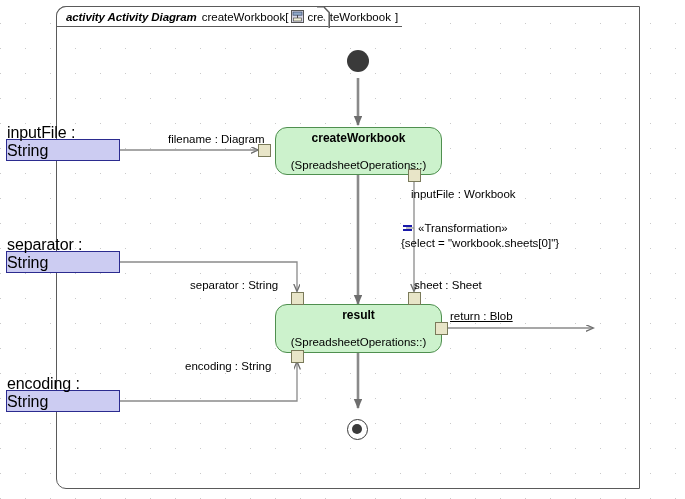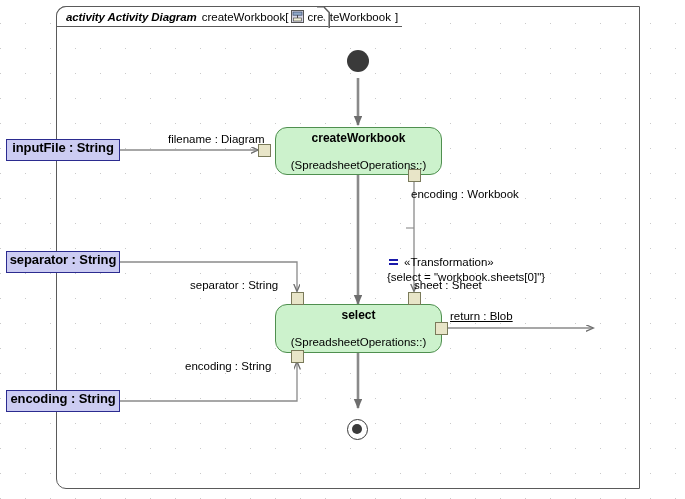--- a/index.html
+++ b/index.html
@@ -106,24 +106,24 @@
     margin-top: 13px;
   }
 
   
   .param {
     position: absolute;
     box-sizing: border-box;
     background: #ccccf2;
     border: 1.2px solid #2b2b8f;
     color: #000;
-    font-weight: bold;
-    font-size: 13px;
+    font-weight: normal;
+    font-size: 16px;
     display: flex;
-    align-items: flex-start;
+    align-items: flex-end;
     justify-content: center;
     z-index: 7;
     letter-spacing: -0.1px;
   }
 
   
   .pin {
     position: absolute;
     box-sizing: border-box;
     width: 13px;
@@ -278,21 +278,21 @@
   <div class="initial-node" style="left:347px; top:50px;"></div>
 
   <div class="final-node" style="left:347px; top:419px;"></div>
 
   <div class="action" style="left:275px; top:127px; width:167px; height:48px;">
     <div class="a-title">createWorkbook</div>
     <div class="a-sub">(SpreadsheetOperations::)</div>
   </div>
 
   <div class="action" style="left:275px; top:304px; width:167px; height:49px;">
-    <div class="a-title">select</div>
+    <div class="a-title">result</div>
     <div class="a-sub">(SpreadsheetOperations::)</div>
   </div>
 
   <div class="pin" style="left:258px; top:144px;"></div>
 
   <div class="pin" style="left:408px; top:169px;"></div>
 
   <div class="pin" style="left:291px; top:292px;"></div>
 
   <div class="pin" style="left:408px; top:292px;"></div>
@@ -309,31 +309,31 @@
     <span>separator : String</span>
   </div>
 
   <div class="param" style="left:6px; top:390px; width:114px; height:22px;">
     <span>encoding : String</span>
   </div>
 
 
   <div class="edge-label" style="left:168px; top:133px;">filename : Diagram</div>
 
-  <div class="edge-label" style="left:411px; top:188px;">encoding : Workbook</div>
+  <div class="edge-label" style="left:411px; top:188px;">inputFile : Workbook</div>
 
   <div class="edge-label" style="left:190px; top:279px;">separator : String</div>
 
   <div class="edge-label" style="left:414px; top:279px;">sheet : Sheet</div>
 
   <div class="edge-label" style="left:185px; top:360px;">encoding : String</div>
 
   <div class="edge-label" style="left:450px; top:310px;text-decoration:underline;">return : Blob</div>
 
-  <div id="transformation" style="left:387px; top:221px;margin-top:34px;">
+  <div id="transformation" style="left:401px; top:221px;">
     <div class="t-row">
       <span class="t-eq-icon"></span>
       <span class="t-stereo">«Transformation»</span>
     </div>
     <div class="t-constraint">{select = "workbook.sheets[0]"}</div>
   </div>
 
 </div>
 
 </body></html>

